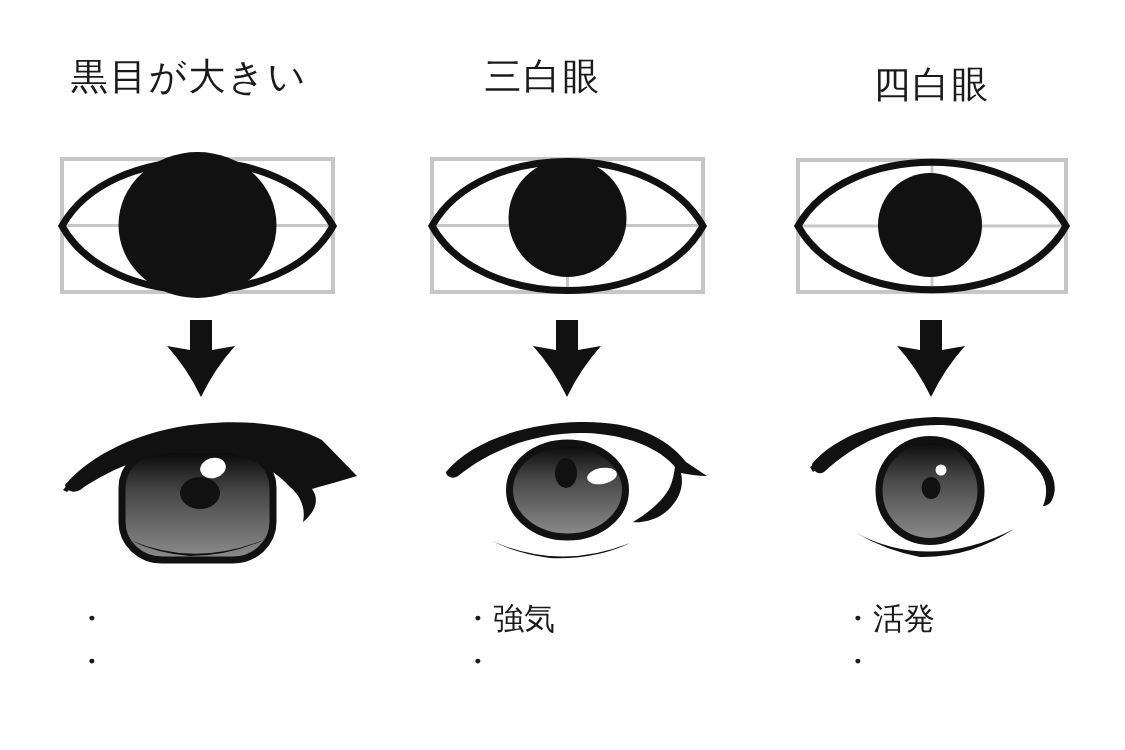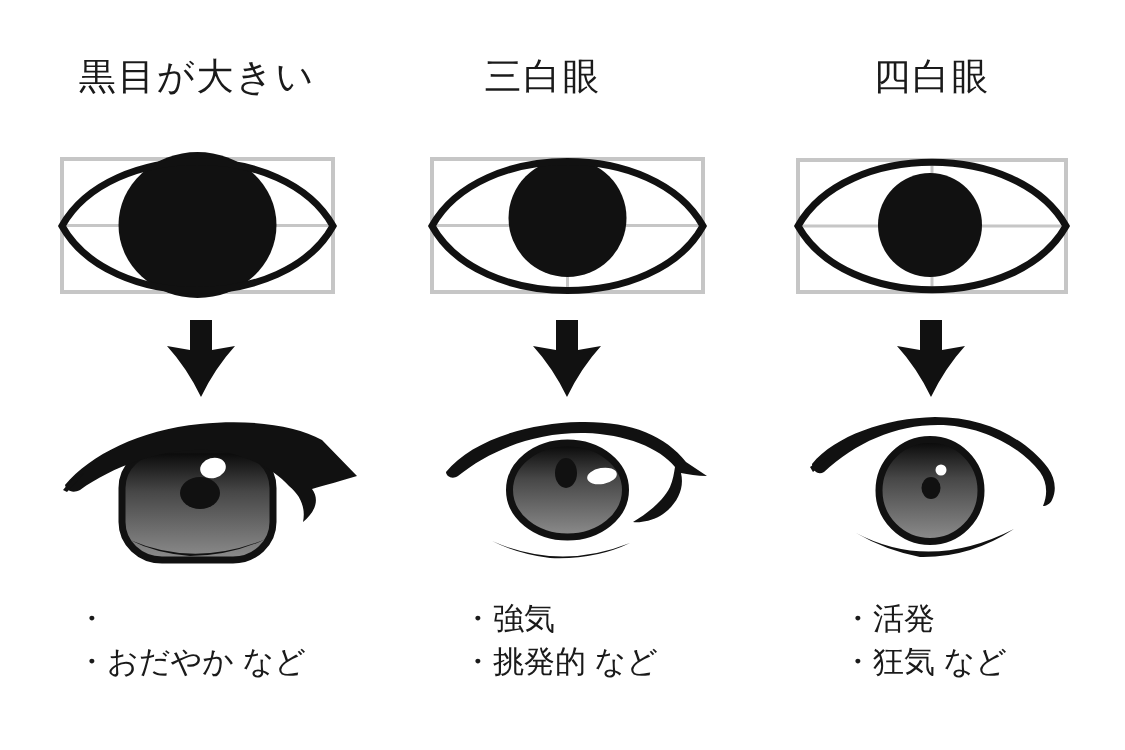--- a/index.html
+++ b/index.html
@@ -14,23 +14,23 @@
   }
   html,body{margin:0;padding:0;background:#e9e9e9;}
   .canvas{
     position:relative;width:1125px;height:750px;background:var(--background);
     font-family:"Liberation Sans",sans-serif;overflow:hidden;
   }
   .col-title{
     position:absolute;top:52px;text-align:center;font-size:37px;
     color:var(--text);letter-spacing:2px;white-space:nowrap;
   }
-  #title-1{left:32px;width:330px;}
+  #title-1{left:24px;width:330px;}
   #title-2{left:393px;width:300px;}
-  #title-3{left:782px;width:300px;}
+  #title-3{left:782px;width:300px;margin-top:8px;}
   .traits{
     position:absolute;top:597px;font-size:31px;color:var(--text);
     line-height:43px;white-space:nowrap;
   }
   #traits-1{left:76px;}
   #traits-2{left:462px;}
   #traits-3{left:842px;}
   .trait-line{display:flex;align-items:center;}
   .diagram-svg{position:absolute;left:0;top:0;}
   .guide-rect{fill:none;stroke:var(--guide-gray);stroke-width:4;}
@@ -116,39 +116,36 @@
       <path class="ink-fill" d="M56,123 Q130,162 214,119 Q170,148 120,147 Q85,140 56,123 Z"></path>
     </g>
   </svg>
 
   <div class="traits" id="traits-1">
     <div class="trait-line">
         <span>・</span>
       </div>
     <div class="trait-line">
         <span>・</span>
-        <span>おだやか など</span>
       </div>
   </div>
 
   <div class="traits" id="traits-2">
     <div class="trait-line">
         <span>・</span>
         <span>強気</span>
       </div>
     <div class="trait-line">
         <span>・</span>
-        <span>挑発的 など</span>
       </div>
   </div>
 
   <div class="traits" id="traits-3">
     <div class="trait-line">
         <span>・</span>
         <span>活発</span>
       </div>
     <div class="trait-line">
         <span>・</span>
-        <span>狂気 など</span>
       </div>
   </div>
 
 </div>
 
 </body></html>

